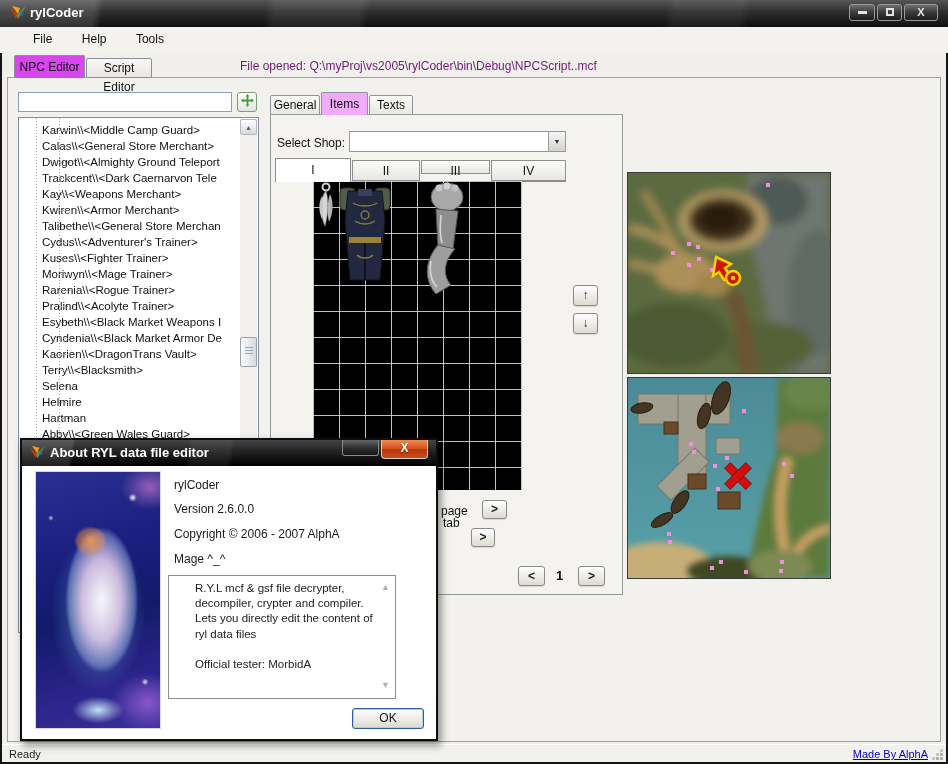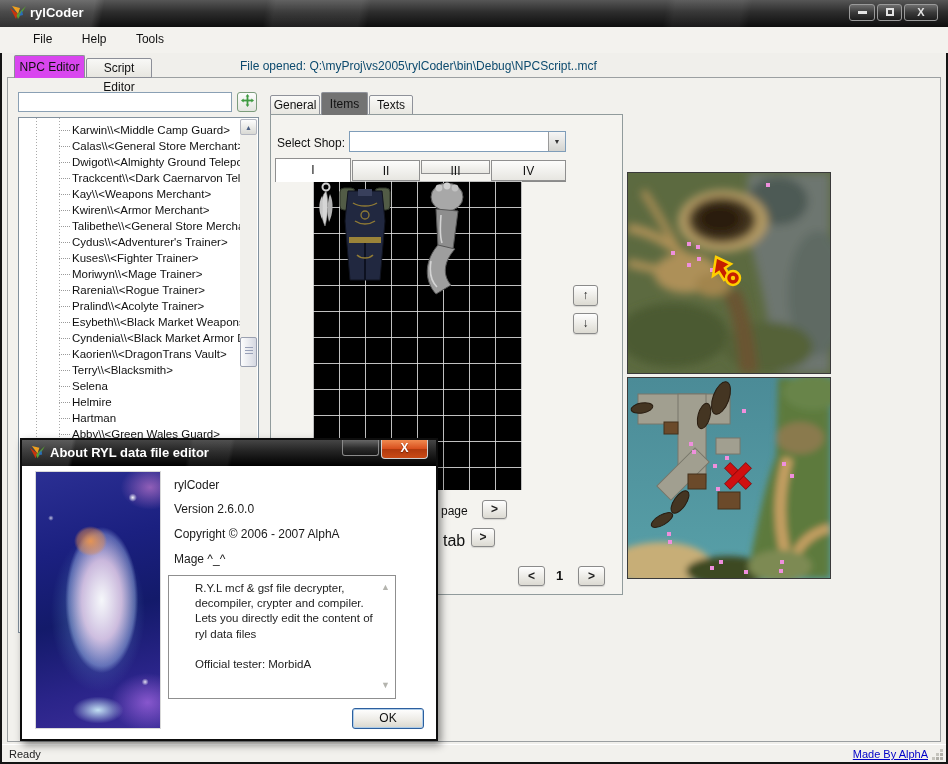--- a/index.html
+++ b/index.html
@@ -24,47 +24,47 @@
 
 
 #menubar { position:absolute; left:0; top:27px; width:948px; height:26px; background:#f3f2ee; padding-left:24px; }
 .menu-item { display:inline-block; padding:5px 9px; font-size:12px; color:#111; margin-right:7px; }
 
 
 #tabpage { position:absolute; left:7px; top:77px; width:934px; height:665px; border:1px solid #9b9fa1; background:#f2f1ed; }
 .main-tab { position:absolute; text-align:center; font-size:12px; color:#111; border:1px solid #8c8f98; border-radius:2px 2px 0 0; }
 #tab-npc { left:14px; top:55px; width:71px; height:23px; background:#d946ef; border-bottom:none; line-height:22px; z-index:3; }
 #tab-script { left:86px; top:58px; width:66px; height:20px; background:linear-gradient(#f8f8f6,#e7e6e0); line-height:19px; }
-#file-opened { position:absolute; left:240px; top:59px; font-size:12px; color:#0c4a6e; }
+#file-opened { position:absolute; left:240px; top:59px; font-size:12px; color:#701a75; }
 
 
 #npc-search { position:absolute; left:18px; top:92px; width:214px; height:20px; border:1px solid #8aa0b4; background:#fff; font-size:12px; padding:0 3px; }
 #search-btn { position:absolute; left:237px; top:92px; width:20px; height:20px; border:1px solid #7c9c7c; border-radius:3px;
   background:linear-gradient(#fdfdfd,#e3e6df); text-align:center; line-height:18px; }
 
 
 #tree { position:absolute; left:18px; top:117px; width:241px; height:516px; border:1px solid #82919e; background:
   repeating-linear-gradient(to bottom,#aaa 0 1px,transparent 1px 3px) 17px 0 / 1px 100% no-repeat,
   repeating-linear-gradient(to bottom,#aaa 0 1px,transparent 1px 3px) 40px 0 / 1px 100% no-repeat,
   #fff; overflow:hidden; }
 .tree-rows { position:absolute; left:0; top:4px; right:18px; }
-.tree-item { position:relative; height:16px; line-height:16px; font-size:11.5px; color:#111; padding-left:53px; white-space:nowrap; overflow:hidden; }
+.tree-item { position:relative; height:16px; line-height:16px; font-size:11.5px; color:#111; padding-left:23px; white-space:nowrap; overflow:hidden; }
 .tree-item::before { content:""; position:absolute; left:40px; top:8px; width:11px; border-top:1px dotted #9a9a9a; }
 .vscroll { position:absolute; right:1px; top:1px; width:17px; height:514px; background:#f1f0ec; }
 .sb-btn { position:absolute; left:0; width:17px; height:16px; border:1px solid #b3b6c0; border-radius:2px;
   background:linear-gradient(#fdfdfd,#d9d9d4); text-align:center; font-size:7px; color:#4d6185; line-height:15px; }
 .sb-up { top:0; } .sb-down { bottom:0; }
 .sb-thumb { position:absolute; left:0; top:218px; width:17px; height:30px; border:1px solid #9aa0b0; border-radius:2px;
   background:linear-gradient(90deg,#fdfdfd,#d5d8e2); }
 .sb-thumb::after { content:""; position:absolute; left:4px; top:12px; width:8px; height:1px; background:#98a0b8; box-shadow:0 3px #98a0b8,0 -3px #98a0b8; }
 
 
 .sub-tab { position:absolute; text-align:center; font-size:12px; color:#111; border:1px solid #8f929a; border-radius:2px 2px 0 0; }
 #tab-general { left:270px; top:95px; width:50px; height:20px; background:linear-gradient(#fafaf8,#e8e7e1); line-height:19px; }
-#tab-items { left:321px; top:92px; width:47px; height:23px; background:#737373; border-bottom:none; line-height:22px; z-index:2; }
+#tab-items { left:321px; top:92px; width:47px; height:23px; background:#f0abfc; border-bottom:none; line-height:22px; z-index:2; }
 #tab-texts { left:369px; top:95px; width:44px; height:20px; background:linear-gradient(#fafaf8,#e8e7e1); line-height:19px; }
 #items-panel { position:absolute; left:270px; top:114px; width:353px; height:481px; border:1px solid #919b9c; background:#f4f3ef; }
 #shop-label { position:absolute; left:277px; top:136px; font-size:12px; color:#111; }
 #shop-combo { position:absolute; left:349px; top:131px; width:217px; height:21px; border:1px solid #7f9db9; background:#fff; }
 #shop-combo .val { position:absolute; left:4px; top:0; line-height:19px; font-size:12px; }
 .combo-btn { position:absolute; right:0; top:0; width:17px; height:19px; border-left:1px solid #9a9a9a;
   background:linear-gradient(#f6f6f6,#d4d4d0); text-align:center; font-size:7px; color:#333; line-height:19px; }
 
 
 #shop-tabstrip { position:absolute; left:275px; top:158px; width:291px; height:24px; border-bottom:1px solid #8a8a8a; }
@@ -81,21 +81,21 @@
   background-size:26px 26px; }
 #item-grid svg { position:absolute; }
 
 
 .xp-btn { position:absolute; border:1px solid #8a8a8a; border-radius:3px; text-align:center; font-size:12px; color:#222;
   background:linear-gradient(180deg,#fefefe,#efeeea 45%,#dcdad2); box-shadow:0 1px 1px rgba(0,0,0,0.12); }
 #btn-up { left:573px; top:285px; width:25px; height:21px; line-height:19px; }
 #btn-down { left:573px; top:313px; width:25px; height:21px; line-height:19px; }
 #page-label { position:absolute; left:441px; top:504px; font-size:12px; color:#111; }
 #btn-page-next { left:482px; top:500px; width:25px; height:19px; line-height:17px; font-weight:bold; }
-#tab-label { position:absolute; left:443px; top:532px; font-size:16px; color:#111; }
+#tab-label { position:absolute; left:443px; top:516px; font-size:12px; color:#111; }
 #btn-tab-next { left:471px; top:528px; width:24px; height:19px; line-height:17px; font-weight:bold; }
 #btn-prev { left:518px; top:566px; width:27px; height:20px; line-height:18px; font-weight:bold; }
 #page-number { position:absolute; left:556px; top:568px; font-size:13px; font-weight:bold; color:#111; }
 #btn-next { left:578px; top:566px; width:27px; height:20px; line-height:18px; font-weight:bold; }
 
 
 .map { position:absolute; width:202px; height:200px; outline:1px solid #3a3a3a; overflow:hidden; }
 #map-top { left:628px; top:173px; } #map-bottom { left:628px; top:378px; }
 
 

